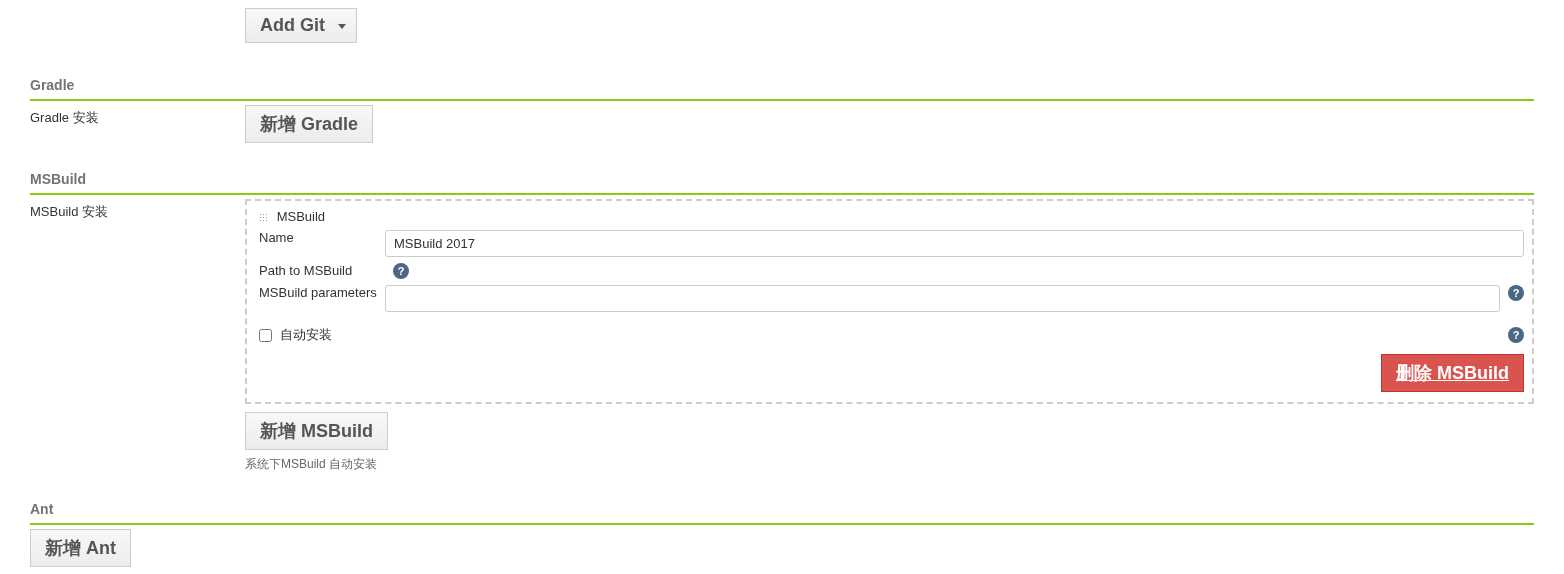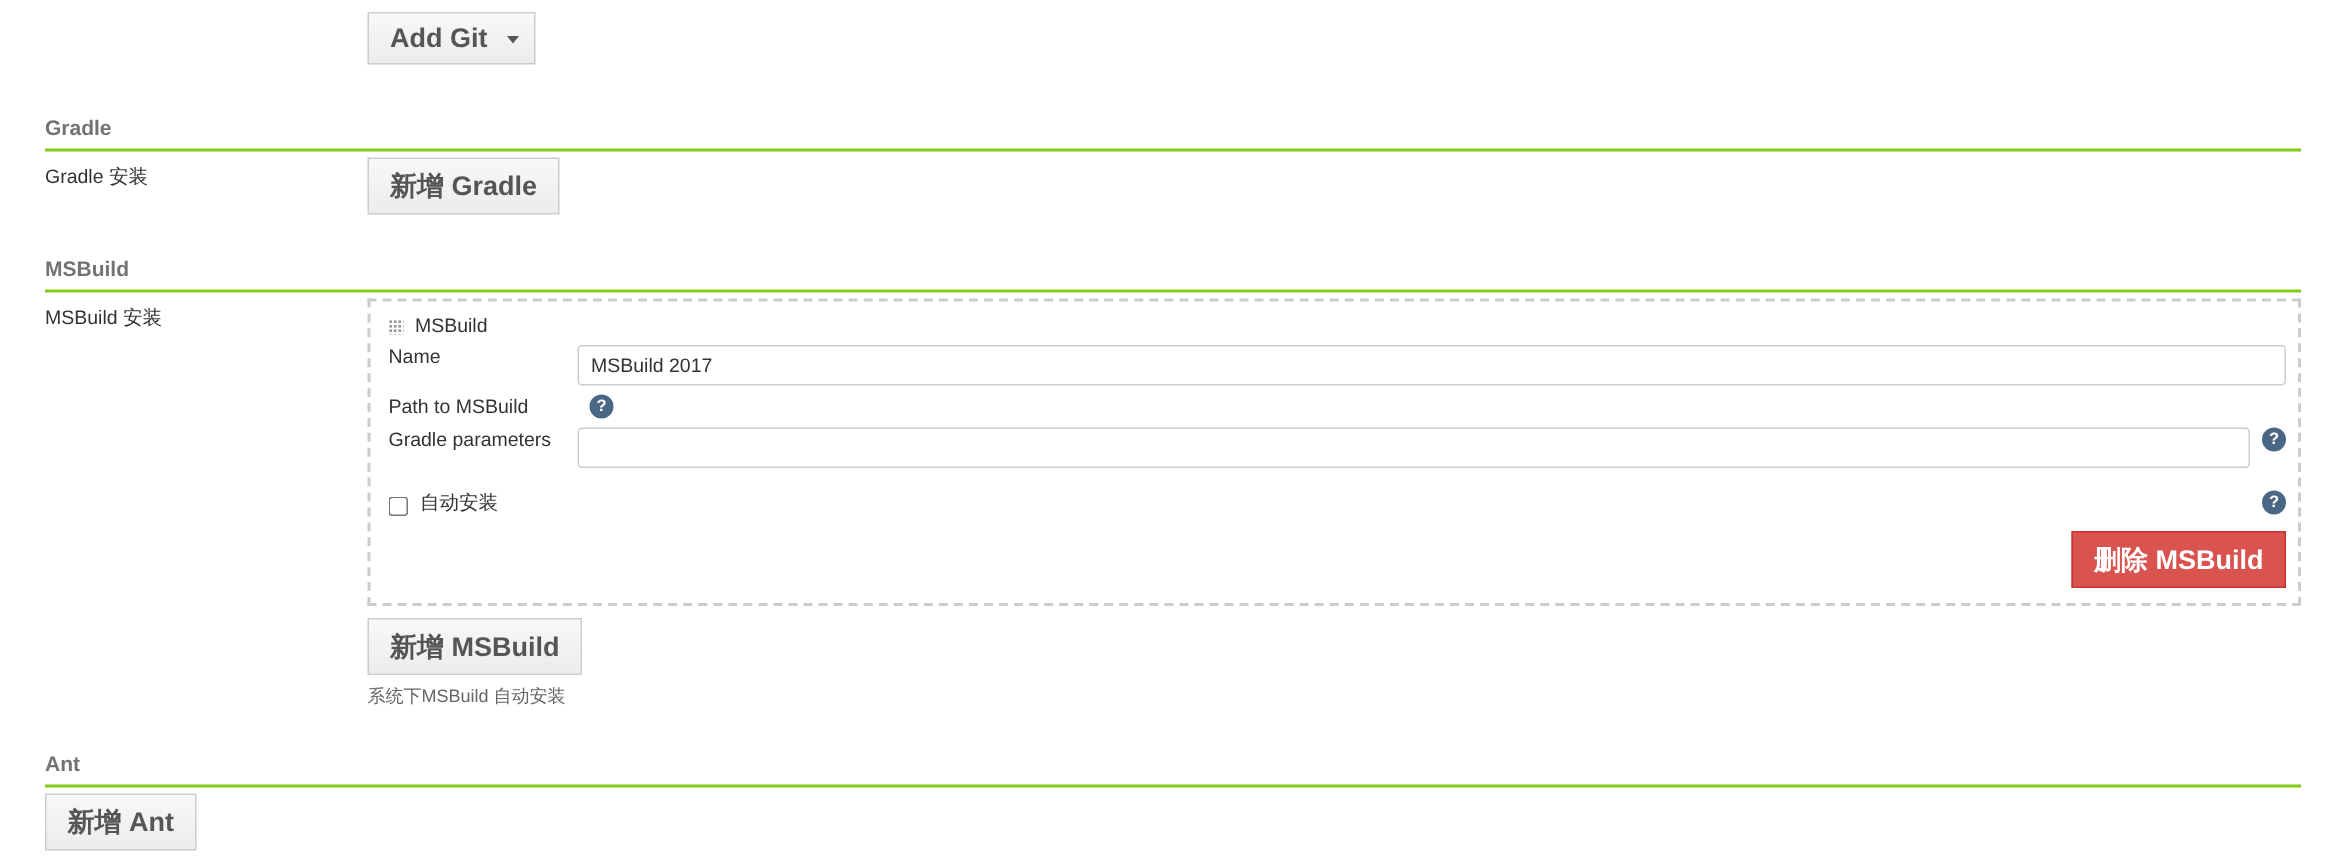--- a/index.html
+++ b/index.html
@@ -1,36 +1,36 @@
 <!DOCTYPE html>
 <html><head>
   <meta charset="utf-8">
   <style>
     * { box-sizing: border-box; margin: 0; padding: 0; }
     body { font-family: Arial, "Microsoft YaHei", sans-serif; font-size: 13px; color: #333; background: #fff; width: 1564px; padding: 0 30px; }
     .btn { display: inline-block; padding: 6px 14px; background: linear-gradient(#f8f8f8,#ececec); border: 1px solid #ccc; color: #555; font-size: 18px; font-weight: bold; cursor: pointer; font-family: inherit; }
-    .btn-danger { background: #d9534f; border: 1px solid #c9302c; color: #fff; }
+    .btn-danger { background: #d9534f; border: 1px solid #c9302c; color: #fff; text-decoration: underline; }
     .btn-dropdown { padding: 6px 10px 6px 14px; }
     .caret { display: inline-block; width: 0; height: 0; margin-left: 8px; vertical-align: middle; border-left: 4px solid transparent; border-right: 4px solid transparent; border-top: 5px solid #555; }
     .section-title { font-size: 14px; font-weight: bold; color: #737373; padding: 6px 0; border-bottom: 2px solid #84cc16; margin-top: 18px; }
     .config-row { display: flex; align-items: flex-start; padding: 4px 0; }
     .row-label { width: 215px; flex-shrink: 0; color: #333; font-size: 13px; padding-top: 4px; }
     .row-content { flex: 1; }
     .help-text { color: #666; font-size: 12px; margin-top: 6px; }
     .dashed-box { border: 2px dashed #ccc; padding: 8px 8px 10px 12px; position: relative; }
     .drag-handle { display: inline-block; width: 10px; height: 10px; vertical-align: middle; margin-right: 4px; background-image: radial-gradient(#999 1px, transparent 1px); background-size: 3px 3px; cursor: move; }
     .install-title { font-size: 13px; color: #333; margin-bottom: 6px; }
     .field-row { display: flex; margin: 6px 0; }
     .field-label { width: 126px; flex-shrink: 0; color: #333; font-size: 13px; }
     .field-input { flex: 1; }
     input[type=text] { width: 100%; padding: 5px 8px; border: 1px solid #ccc; border-radius: 3px; font-size: 13px; color: #333; font-family: inherit; }
     input[type=checkbox] { margin-right: 8px; }
     .help-icon { width: 16px; height: 16px; border-radius: 50%; background: #4a6785; color: #fff; display: inline-flex; align-items: center; justify-content: center; font-size: 11px; font-weight: bold; margin-left: 8px; cursor: pointer; flex-shrink: 0; }
     .checkbox-row { display: flex; align-items: center; margin: 14px 0 10px 0; }
-    .checkbox-label { color: #333; font-size: 13px; flex: 1; display: flex; align-items: flex-end; }
+    .checkbox-label { color: #333; font-size: 13px; flex: 1; display: flex; align-items: center; }
     .delete-row { text-align: right; margin-top: 4px; }
     .top-pad { padding: 8px 0 10px 215px; }
   </style>
 </head>
 <body>
 
 <div class="top-pad">
   <button class="btn btn-dropdown">
     <span>Add Git</span>
     <span class="caret"></span>
@@ -58,21 +58,21 @@
         <div class="field-label">Name</div>
         <div class="field-input">
           <input type="text" value="MSBuild 2017" style="">
         </div>
       </div>
       <div class="field-row">
         <div class="field-label">Path to MSBuild</div>
         <span class="help-icon">?</span>
       </div>
       <div class="field-row">
-        <div class="field-label">Gradle parameters</div>
+        <div class="field-label">MSBuild parameters</div>
         <div class="field-input">
           <input type="text" value="" style="">
         </div>
         <span class="help-icon">?</span>
       </div>
       <div class="checkbox-row">
         <label class="checkbox-label">
           <input type="checkbox" style="">
           <span>自动安装</span>
         </label>

